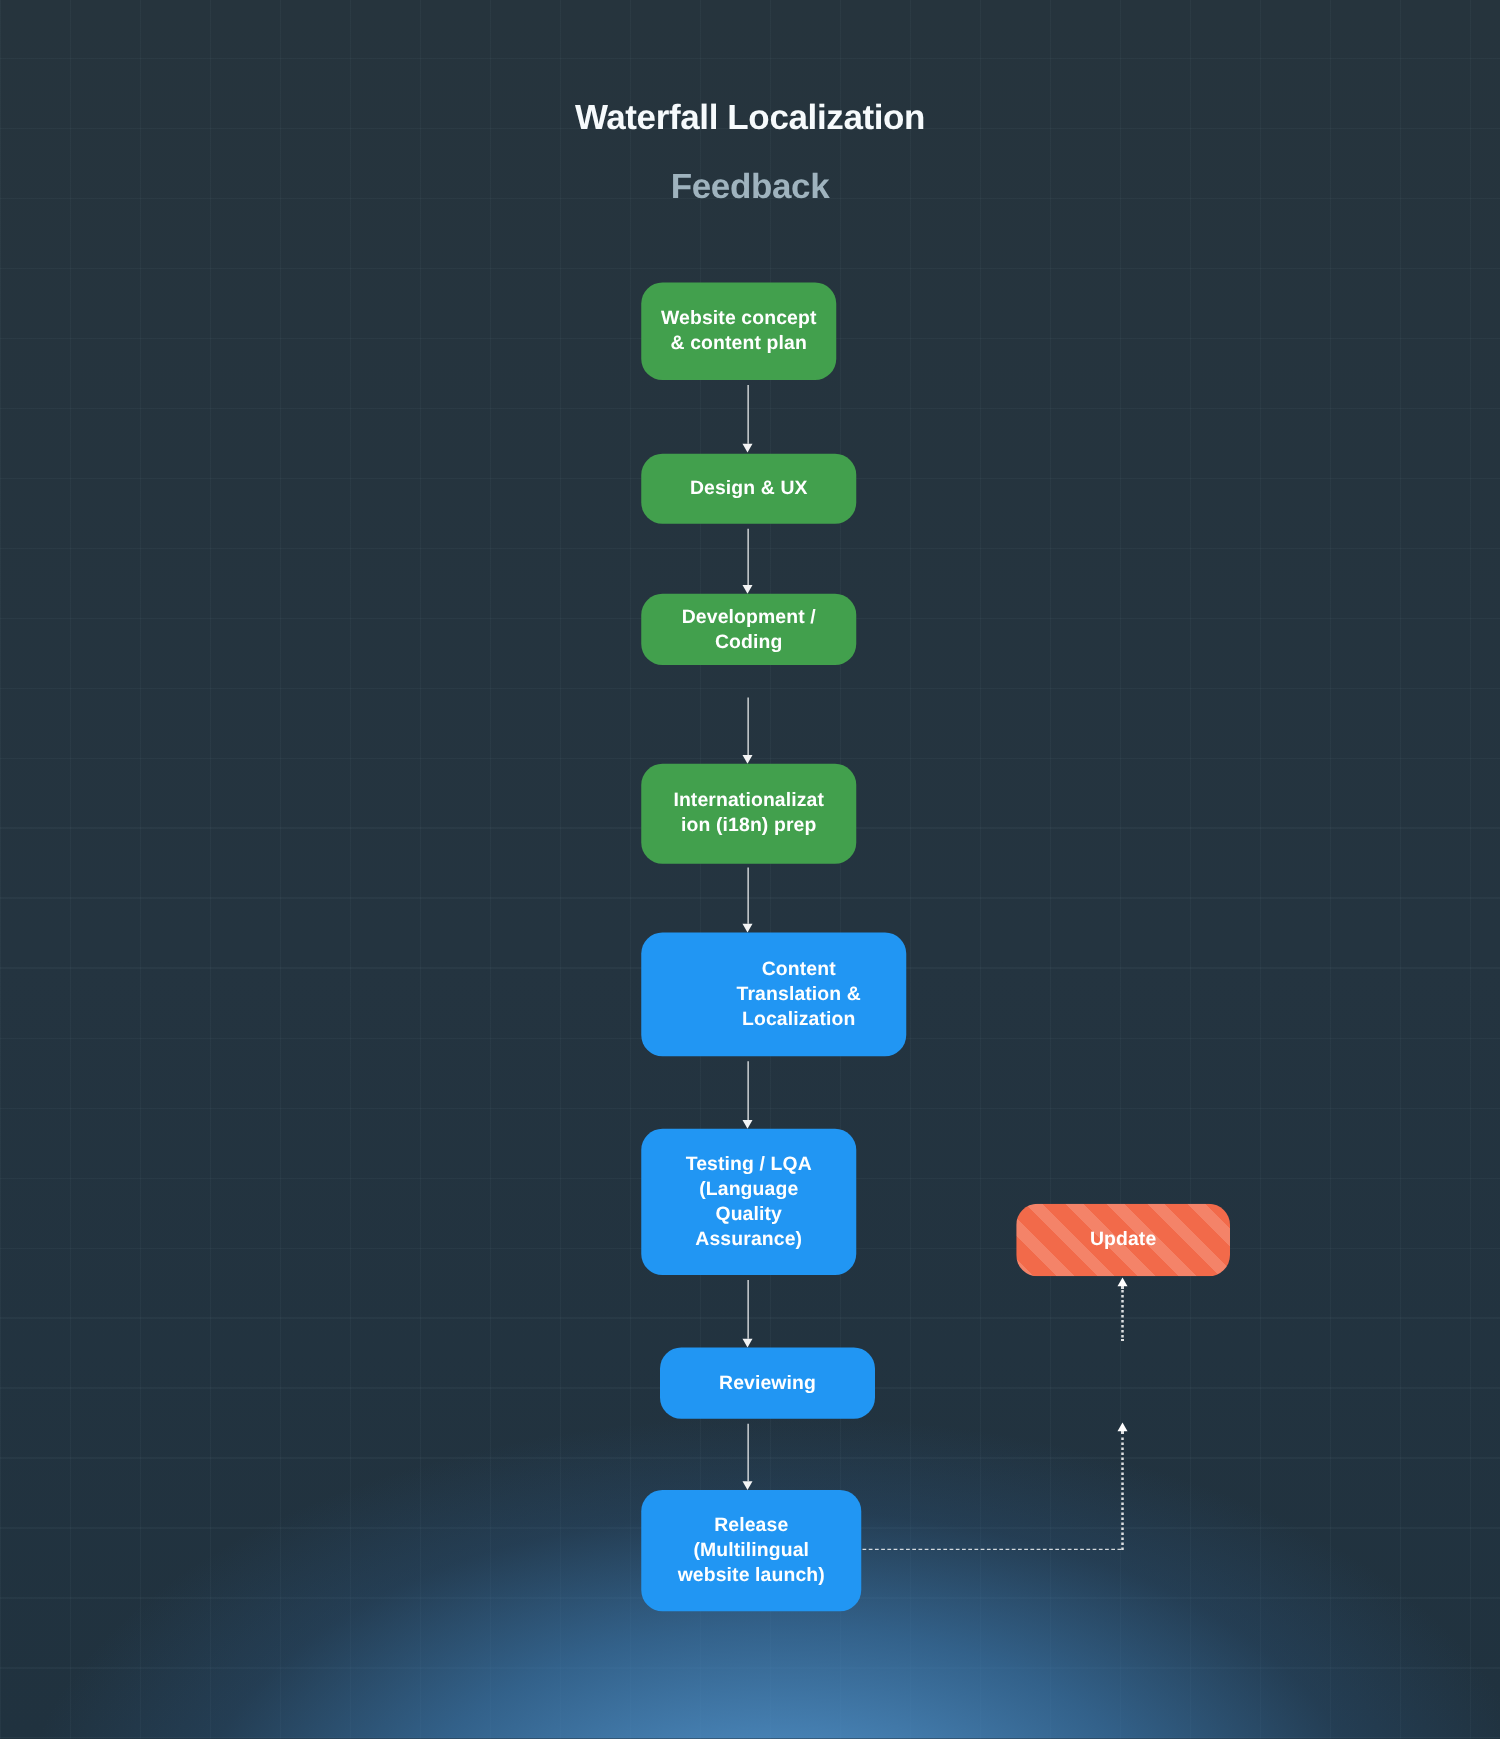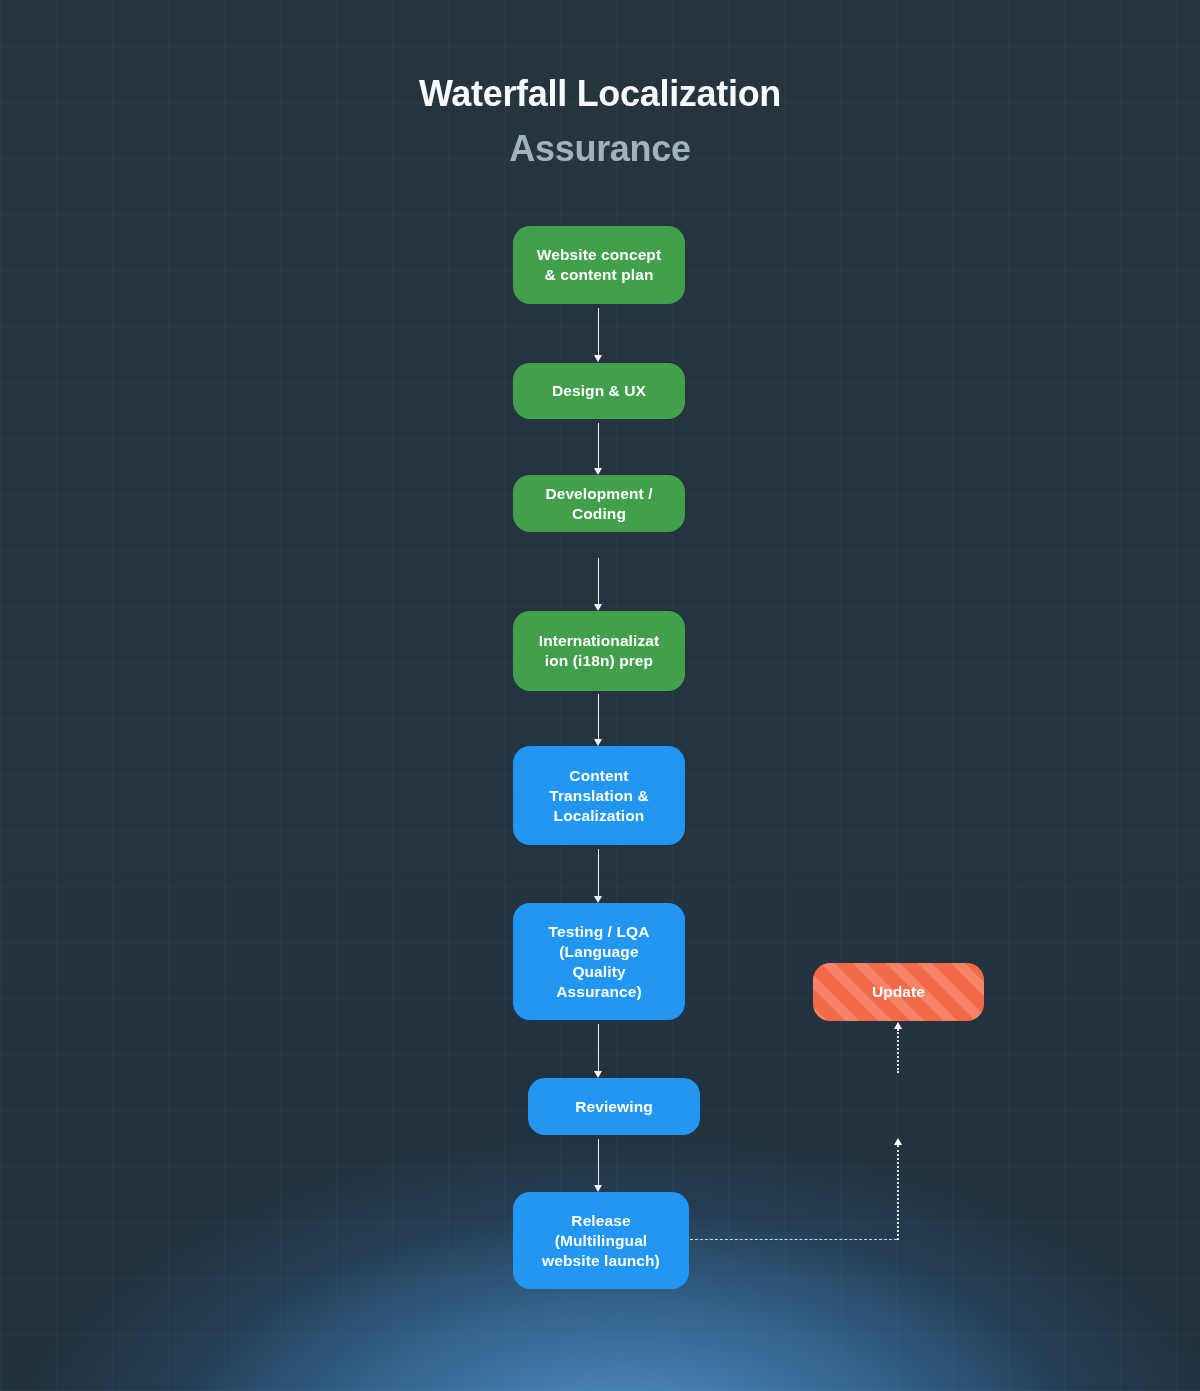--- a/index.html
+++ b/index.html
@@ -9,42 +9,42 @@
     background:
       radial-gradient(ellipse 780px 420px at 52% 105%,
         rgba(88,158,218,0.95) 0%, rgba(62,126,184,0.62) 38%,
         rgba(47,95,143,0.26) 60%, rgba(47,95,143,0) 78%),
       repeating-linear-gradient(0deg, rgba(173,203,214,0.045) 0 1px, rgba(0,0,0,0) 1px 56px),
       repeating-linear-gradient(90deg, rgba(173,203,214,0.045) 0 1px, rgba(0,0,0,0) 1px 56px),
       linear-gradient(180deg,#26343d 0%,#243440 55%,#20323f 100%);
   }
   .title{
     position:absolute;top:66px;left:0;width:100%;
-    text-align:center;font-weight:700;font-size:36px;
+    text-align:center;font-weight:700;font-size:28px;
     letter-spacing:-0.3px;line-height:55px;
   }
   .title .t1{color:#f6fafc;}
   .title .t2{color:#9fb3be;}
   .node{
     position:absolute;display:flex;align-items:center;justify-content:center;
     text-align:center;color:#ffffff;font-size:15.5px;font-weight:600;
     line-height:20px;letter-spacing:0.1px;border-radius:17px;
   }
   .node[data-color="green"]{background:#42a04d;}
   .node[data-color="blue"]{background:#2196f3;}
   .node[data-color="orange"]{
     background:
       repeating-linear-gradient(45deg, rgba(255,255,255,0.17) 0 10px, rgba(255,255,255,0) 10px 23px),
       #f26a4a;
   }
-  .n1{left:513px;top:226px;width:172px;height:78px;}
+  .n1{left:513px;top:226px;width:156px;height:78px;}
   .n2{left:513px;top:363px;width:172px;height:56px;}
   .n3{left:513px;top:475px;width:172px;height:57px;}
   .n4{left:513px;top:611px;width:172px;height:80px;}
-  .n5{left:513px;top:746px;width:172px;height:99px;}
+  .n5{left:513px;top:746px;width:172px;height:99px;padding-left:40px;}
   .n6{left:513px;top:903px;width:172px;height:117px;}
   .n7{left:528px;top:1078px;width:172px;height:57px;}
   .n8{left:513px;top:1192px;width:176px;height:97px;}
   .s1{left:813px;top:963px;width:171px;height:58px;}
   .s2{left:813px;top:1078px;width:171px;height:57px;}
 
   .arrow{position:absolute;left:598px;width:0;border-left:1.7px solid rgba(255,255,255,0.92);}
   .arrow::after{
     content:"";position:absolute;left:-5px;bottom:-7px;width:0;height:0;
     border:4px solid rgba(0,0,0,0);border-bottom:none;border-top:7px solid rgba(255,255,255,0.95);
@@ -69,21 +69,21 @@
     border-top:1.5px dashed rgba(255,255,255,0.8);
   }
 </style>
 </head>
 <body>
 
 <div class="canvas">
 
   <div class="title">
     <div class="t1">Waterfall Localization</div>
-    <div class="t2">Assurance</div>
+    <div class="t2">Feedback</div>
   </div>
 
   <div class="node n1" data-color="green">Website concept<br>&amp; content plan</div>
   <div class="arrow a1"></div>
 
   <div class="node n2" data-color="green">Design &amp; UX</div>
   <div class="arrow a2"></div>
 
   <div class="node n3" data-color="green">Development /<br>Coding</div>
   <div class="arrow a3"></div>

